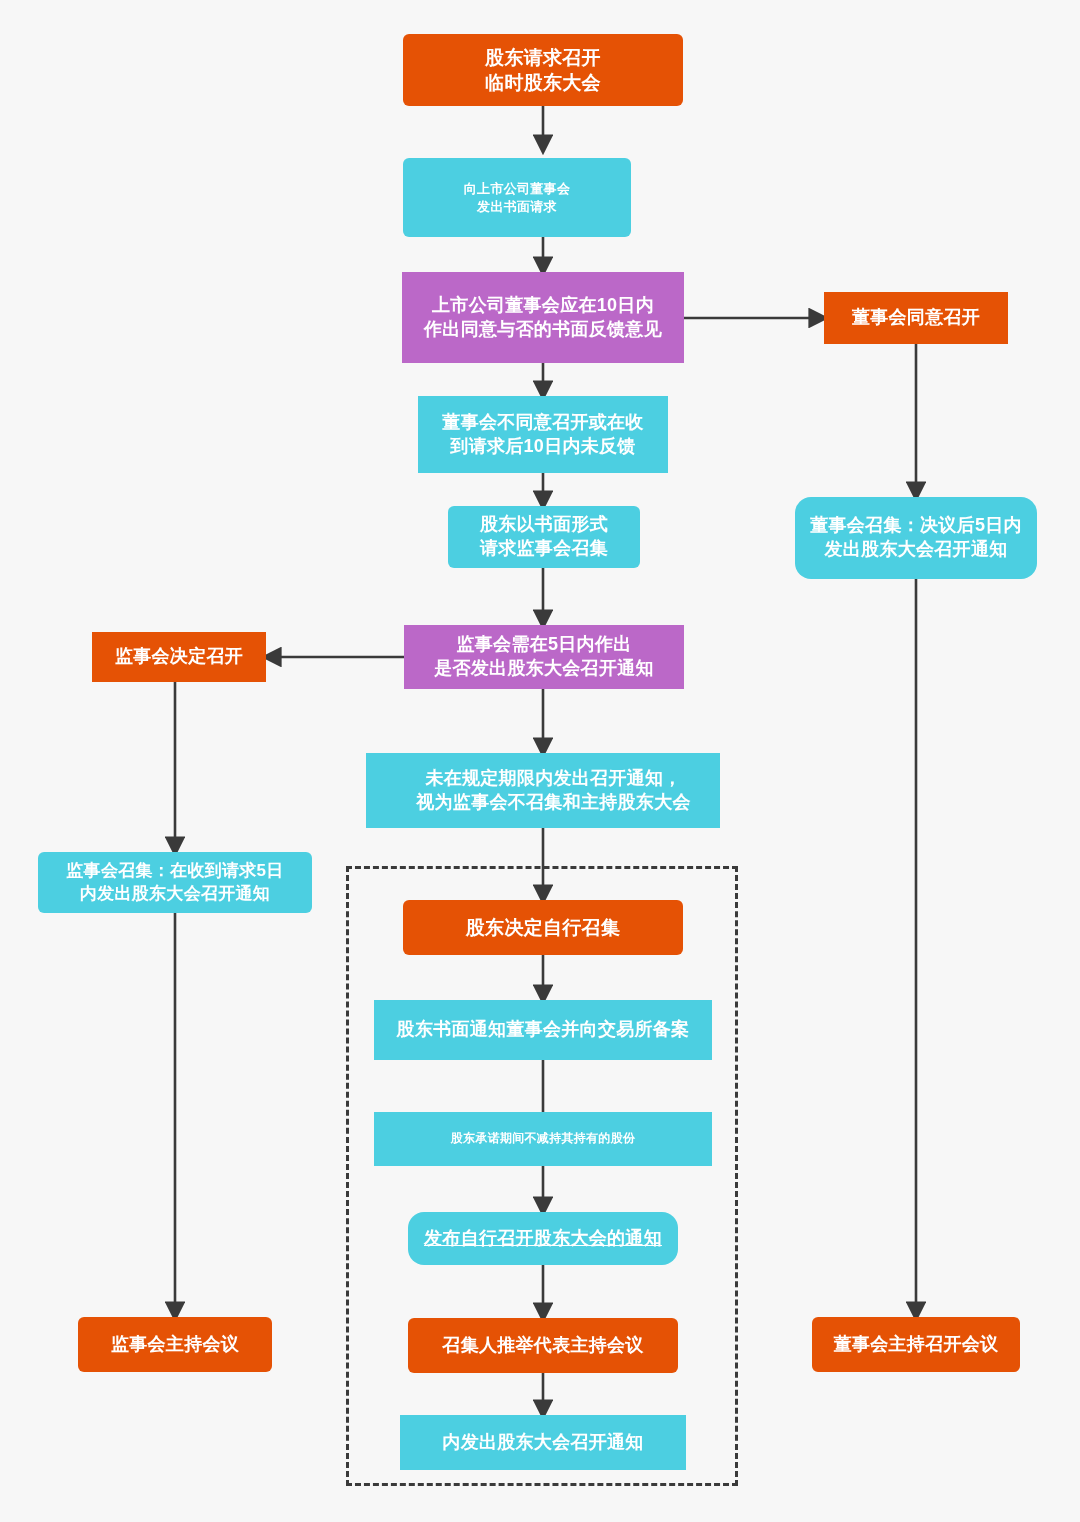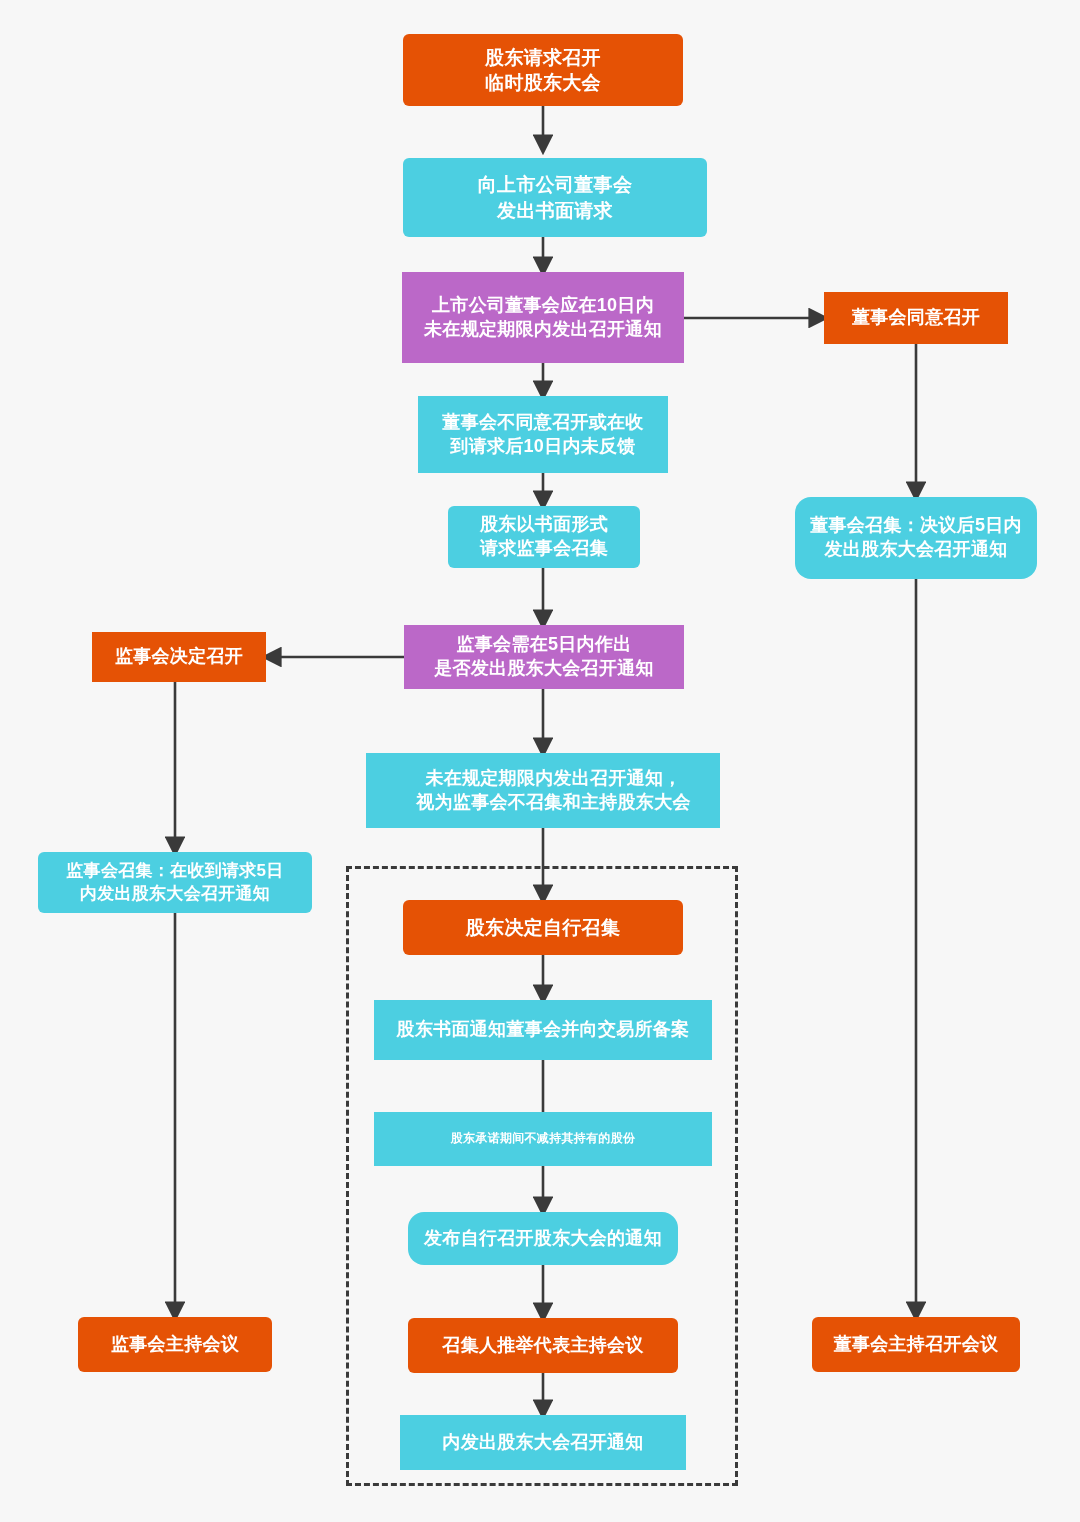--- a/index.html
+++ b/index.html
@@ -103,25 +103,25 @@
 
       <line x1="543" y1="1265" x2="543" y2="1318" marker-end="url(#arrowhead)"></line>
 
       <line x1="543" y1="1373" x2="543" y2="1415" marker-end="url(#arrowhead)"></line>
     </g>
   </svg>
 
   <div class="node n-orange rounded-pill" style="left:403px; top:34px; width:280px; height:72px; font-size:19px;">股东请求召开
 临时股东大会</div>
 
-  <div class="node n-cyan rounded-pill" style="left:403px; top:158px; width:304px; height:79px; font-size:19px;">向上市公司董事会
+  <div class="node n-cyan rounded-pill" style="left:403px; top:158px; width:228px; height:79px; font-size:13px;">向上市公司董事会
 发出书面请求</div>
 
   <div class="node n-purple sharp" style="left:402px; top:272px; width:282px; height:91px; font-size:18px;">上市公司董事会应在10日内
-未在规定期限内发出召开通知</div>
+作出同意与否的书面反馈意见</div>
 
   <div class="node n-orange sharp" style="left:824px; top:292px; width:184px; height:52px; font-size:18px;">董事会同意召开</div>
 
   <div class="node n-cyan sharp" style="left:418px; top:396px; width:250px; height:77px; font-size:18px;">董事会不同意召开或在收
 到请求后10日内未反馈</div>
 
   <div class="node n-cyan rounded-sm" style="left:795px; top:497px; width:242px; height:82px; font-size:18px;">董事会召集：决议后5日内
 发出股东大会召开通知</div>
 
   <div class="node n-cyan rounded-pill" style="left:448px; top:506px; width:192px; height:62px; font-size:18px;">股东以书面形式
@@ -137,21 +137,21 @@
 
   <div class="node n-cyan sharp" style="left:366px; top:753px; width:354px; height:75px; font-size:18px;padding-left:29px;">未在规定期限内发出召开通知，
 视为监事会不召集和主持股东大会</div>
 
   <div class="node n-orange rounded-pill" style="left:403px; top:900px; width:280px; height:55px; font-size:19px;">股东决定自行召集</div>
 
   <div class="node n-cyan sharp" style="left:374px; top:1000px; width:338px; height:60px; font-size:18px;">股东书面通知董事会并向交易所备案</div>
 
   <div class="node n-cyan sharp" style="left:374px; top:1112px; width:338px; height:54px; font-size:12px;">股东承诺期间不减持其持有的股份</div>
 
-  <div class="node n-cyan rounded-sm" style="left:408px; top:1212px; width:270px; height:53px; font-size:18px;">发布自行召开股东大会的通知</div>
+  <div class="node n-cyan rounded-sm" style="left:408px; top:1212px; width:270px; height:53px; font-size:18px;text-decoration:underline;">发布自行召开股东大会的通知</div>
 
   <div class="node n-orange rounded-pill" style="left:408px; top:1318px; width:270px; height:55px; font-size:18px;">召集人推举代表主持会议</div>
 
   <div class="node n-cyan sharp" style="left:400px; top:1415px; width:286px; height:55px; font-size:18px;">内发出股东大会召开通知</div>
 
   <div class="node n-orange rounded-pill" style="left:78px; top:1317px; width:194px; height:55px; font-size:18px;">监事会主持会议</div>
 
   <div class="node n-orange rounded-pill" style="left:812px; top:1317px; width:208px; height:55px; font-size:18px;">董事会主持召开会议</div>
 
 </div>

